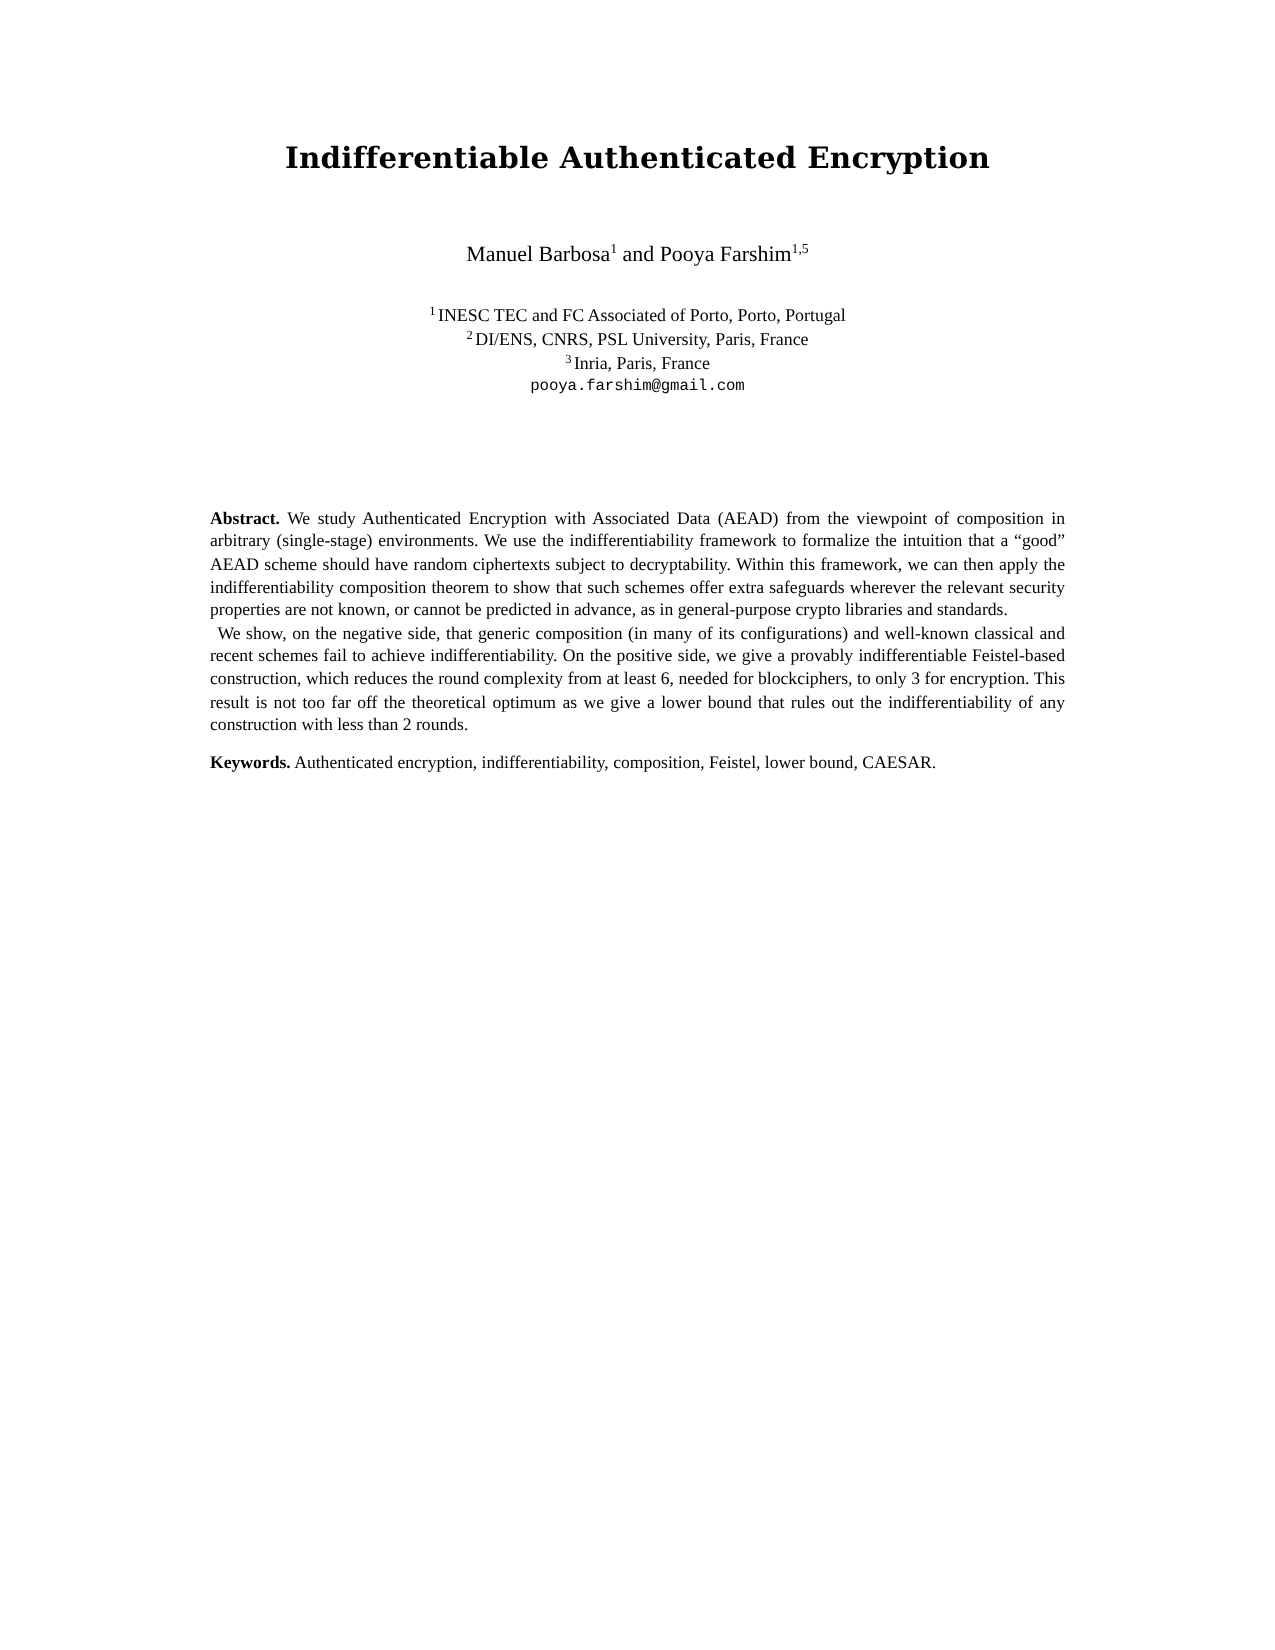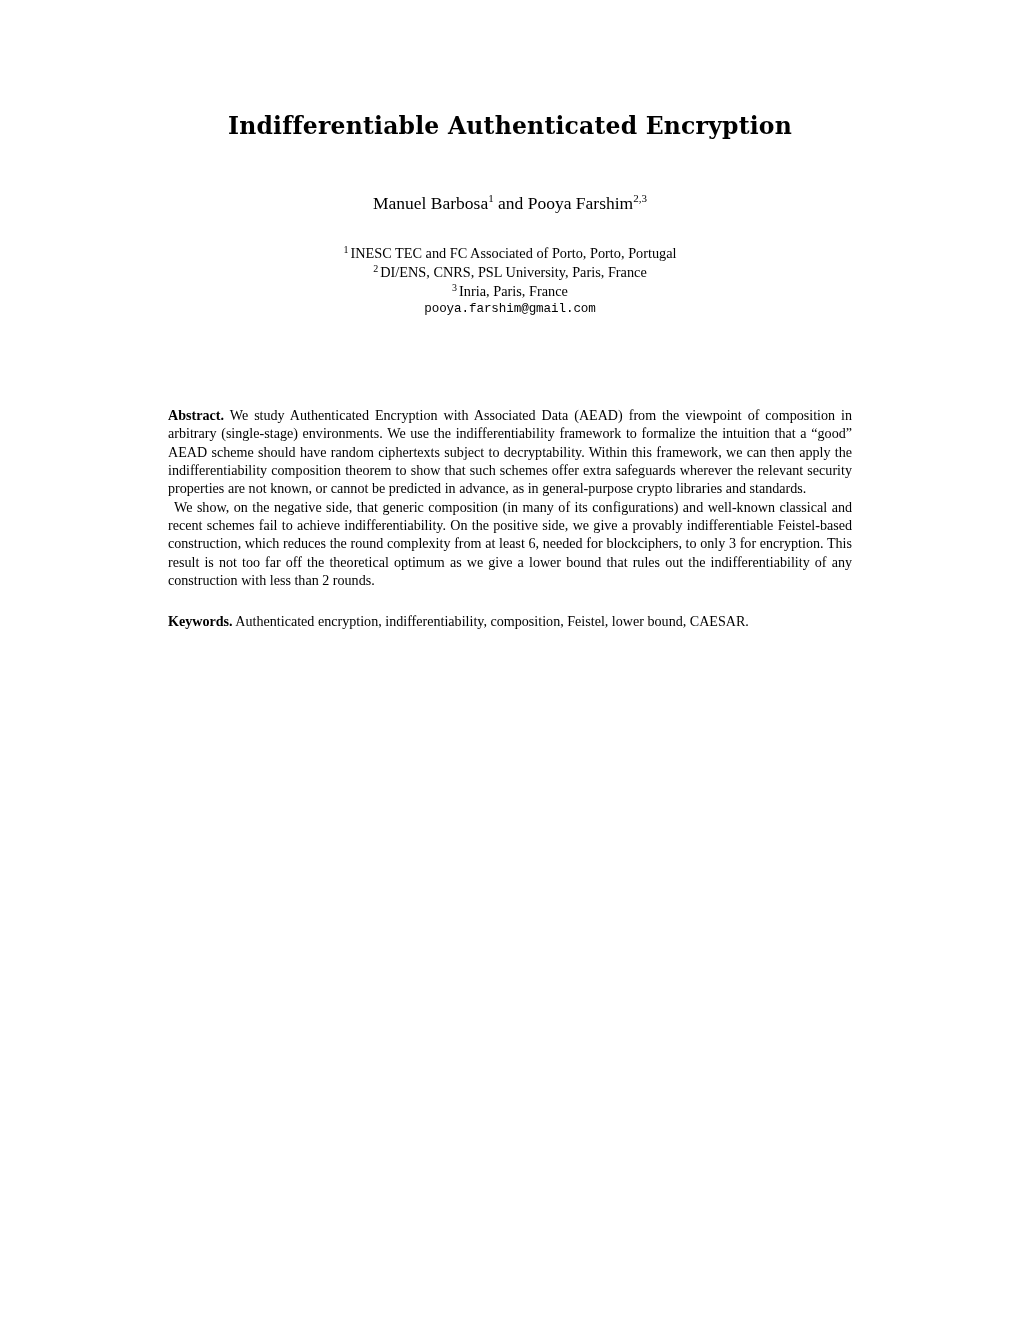--- a/index.html
+++ b/index.html
@@ -86,40 +86,40 @@
     font-weight: bold;
   }
   .abstract p {
     margin: 0;
   }
   .abstract p.second {
     text-indent: 6px;
     margin-top: 0;
   }
   .keywords {
-    margin-top: 23px;
+    margin-top: 12px;
     font-size: 14.1px;
     text-align: justify;
     line-height: 1.30;
   }
   .keywords .lead {
     font-weight: bold;
   }
   .it { }
 </style>
 </head>
 <body>
 
 <div class="page">
   <div class="content">
 
     <div class="title">Indifferentiable Authenticated Encryption</div>
 
     <div class="authors">
-      <span>Manuel Barbosa</span><sup>1</sup><span> and </span><span>Pooya Farshim</span><sup>2,3</sup>
+      <span>Manuel Barbosa</span><sup>1</sup><span> and </span><span>Pooya Farshim</span><sup>1,5</sup>
     </div>
 
     <div class="affiliations">
       <div class="aff-line">
         <sup>1</sup><span>INESC TEC and FC Associated of Porto, Porto, Portugal</span>
       </div>
       <div class="aff-line">
         <sup>2</sup><span>DI/ENS, CNRS, PSL University, Paris, France</span>
       </div>
       <div class="aff-line">

